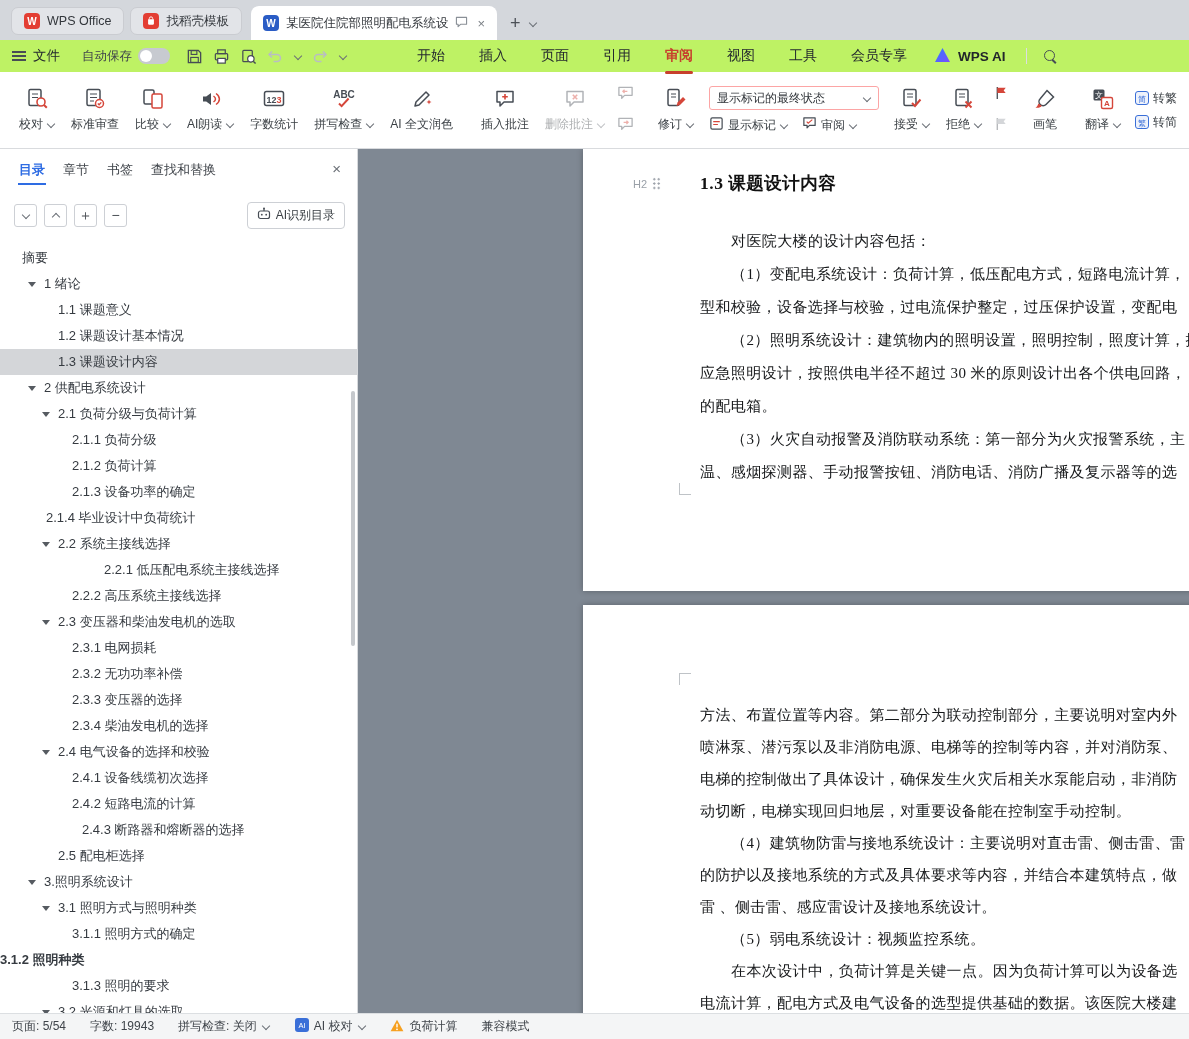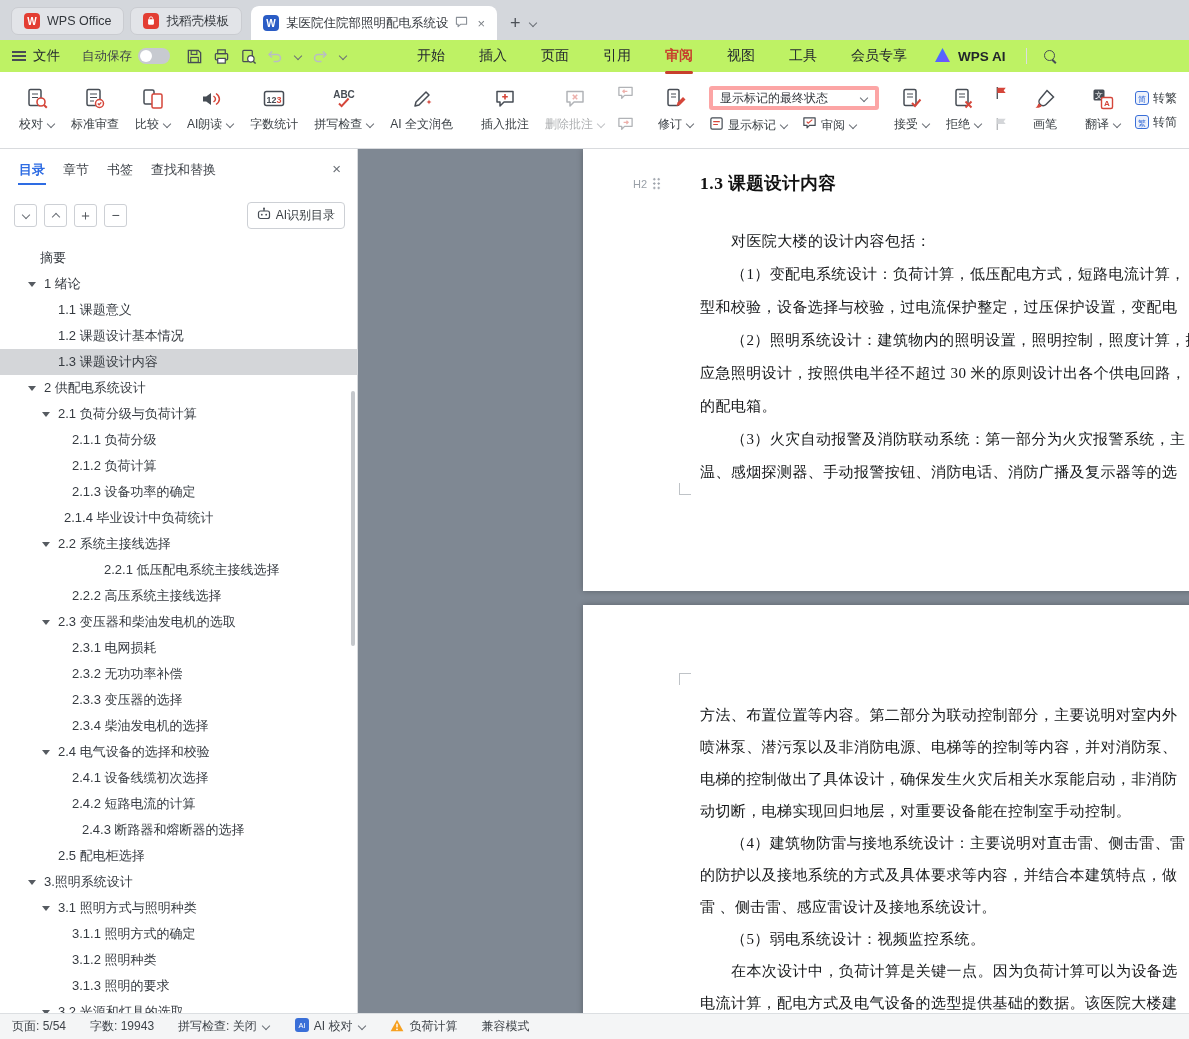--- a/index.html
+++ b/index.html
@@ -55,21 +55,21 @@
   .ribbon { height:77px; background:#fff; border-bottom:1px solid #d9dbde; display:flex; align-items:stretch;
             padding:0 0 0 8px; flex:0 0 auto; overflow:hidden; }
   .rgroup { display:flex; align-items:center; gap:2px; padding:0 4px; }
   .rsep { width:1px; background:#e3e5e8; margin:12px 3px; }
   .rbtn { display:flex; flex-direction:column; align-items:center; justify-content:center; gap:5px;
           padding:5px 7px; border-radius:4px; }
   .rbtn .rlabel, .sbtn .rlabel { font-size:12px; color:#3b4045; display:flex; align-items:center; gap:3px; white-space:nowrap; }
   .rbtn.disabled, .sicon.disabled { opacity:.42; }
   .ric { height:24px; display:flex; align-items:center; justify-content:center; }
   .track-mid { display:flex; flex-direction:column; justify-content:center; gap:6px; padding:0 6px; }
-  .combo { width:170px; height:24px; border:4px solid #fca5a5; border-radius:3px; display:flex; align-items:center;
+  .combo { width:170px; height:24px; border:1px solid #fca5a5; border-radius:3px; display:flex; align-items:center;
            justify-content:space-between; padding:0 7px; font-size:12px; color:#33373c; background:#fff; }
   .small-row { display:flex; align-items:center; gap:14px; }
   .sbtn { display:flex; align-items:center; gap:4px; }
   .vcol { display:flex; flex-direction:column; justify-content:center; gap:12px; padding:0 3px; }
   .stack2 { display:flex; flex-direction:column; justify-content:center; gap:7px; padding:0 5px; }
 
   
   .content { flex:1 1 auto; display:flex; min-height:0; }
 
   
@@ -512,48 +512,48 @@
                 <rect x="1.5" y="4" width="11" height="7.5" rx="2" fill="none" stroke="#474d55" stroke-width="1.2"></rect>
                 <path d="M7 4V1.8" stroke="#474d55" stroke-width="1.2"></path>
                 <circle cx="7" cy="1.5" r="1" fill="#474d55"></circle>
                 <circle cx="4.8" cy="7.7" r=".9" fill="#474d55"></circle>
                 <circle cx="9.2" cy="7.7" r=".9" fill="#474d55"></circle>
               </svg></span>
           <span>AI识别目录</span>
         </span>
       </div>
       <div class="toc-list">
-          <div class="toc-row" style="padding-left: 40px;"><span>摘要</span></div>
+          <div class="toc-row" style="padding-left: 22px;"><span>摘要</span></div>
           <div class="toc-row" style="padding-left: 44px;"><span class="tri" style="left: 28px;"></span><span>1 绪论</span></div>
           <div class="toc-row" style="padding-left: 58px;"><span>1.1 课题意义</span></div>
           <div class="toc-row" style="padding-left: 58px;"><span>1.2 课题设计基本情况</span></div>
           <div class="toc-row selected" style="padding-left: 58px;"><span>1.3 课题设计内容</span></div>
           <div class="toc-row" style="padding-left: 44px;"><span class="tri" style="left: 28px;"></span><span>2 供配电系统设计</span></div>
           <div class="toc-row" style="padding-left: 58px;"><span class="tri" style="left: 42px;"></span><span>2.1 负荷分级与负荷计算</span></div>
           <div class="toc-row" style="padding-left: 72px;"><span>2.1.1 负荷分级</span></div>
           <div class="toc-row" style="padding-left: 72px;"><span>2.1.2 负荷计算</span></div>
           <div class="toc-row" style="padding-left: 72px;"><span>2.1.3 设备功率的确定</span></div>
-          <div class="toc-row" style="padding-left: 64px;"><span>2.1.4 毕业设计中负荷统计</span></div>
+          <div class="toc-row" style="padding-left: 46px;"><span>2.1.4 毕业设计中负荷统计</span></div>
           <div class="toc-row" style="padding-left: 58px;"><span class="tri" style="left: 42px;"></span><span>2.2 系统主接线选择</span></div>
           <div class="toc-row" style="padding-left: 104px;"><span>2.2.1 低压配电系统主接线选择</span></div>
           <div class="toc-row" style="padding-left: 72px;"><span>2.2.2 高压系统主接线选择</span></div>
           <div class="toc-row" style="padding-left: 58px;"><span class="tri" style="left: 42px;"></span><span>2.3 变压器和柴油发电机的选取</span></div>
           <div class="toc-row" style="padding-left: 72px;"><span>2.3.1 电网损耗</span></div>
           <div class="toc-row" style="padding-left: 72px;"><span>2.3.2 无功功率补偿</span></div>
           <div class="toc-row" style="padding-left: 72px;"><span>2.3.3 变压器的选择</span></div>
           <div class="toc-row" style="padding-left: 72px;"><span>2.3.4 柴油发电机的选择</span></div>
           <div class="toc-row" style="padding-left: 58px;"><span class="tri" style="left: 42px;"></span><span>2.4 电气设备的选择和校验</span></div>
           <div class="toc-row" style="padding-left: 72px;"><span>2.4.1 设备线缆初次选择</span></div>
           <div class="toc-row" style="padding-left: 72px;"><span>2.4.2 短路电流的计算</span></div>
           <div class="toc-row" style="padding-left: 82px;"><span>2.4.3 断路器和熔断器的选择</span></div>
           <div class="toc-row" style="padding-left: 58px;"><span>2.5 配电柜选择</span></div>
           <div class="toc-row" style="padding-left: 44px;"><span class="tri" style="left: 28px;"></span><span>3.照明系统设计</span></div>
           <div class="toc-row" style="padding-left: 58px;"><span class="tri" style="left: 42px;"></span><span>3.1 照明方式与照明种类</span></div>
           <div class="toc-row" style="padding-left: 72px;"><span>3.1.1 照明方式的确定</span></div>
-          <div class="toc-row" style="padding-left: 72px;"><span>3.1.2 照明种类</span></div>
+          <div class="toc-row" style=" font-weight: bold;"><span>3.1.2 照明种类</span></div>
           <div class="toc-row" style="padding-left: 72px;"><span>3.1.3 照明的要求</span></div>
           <div class="toc-row" style="padding-left: 58px;"><span class="tri" style="left: 42px;"></span><span>3.2 光源和灯具的选取</span></div>
         </div>
       <div class="panel-scroll"></div>
     </div>
 
     <div class="docarea">
       <div class="page page1">
         <div class="hmark">
           <span>H2</span>

